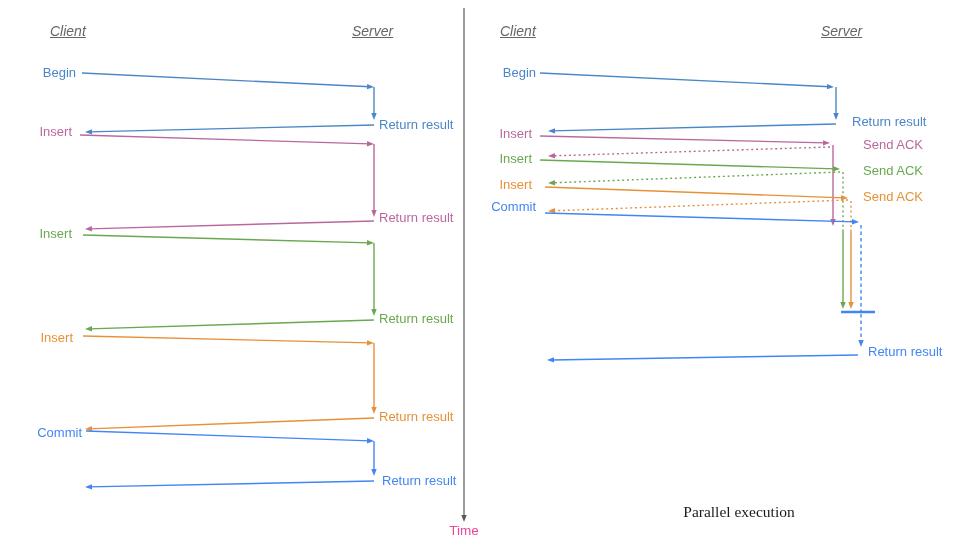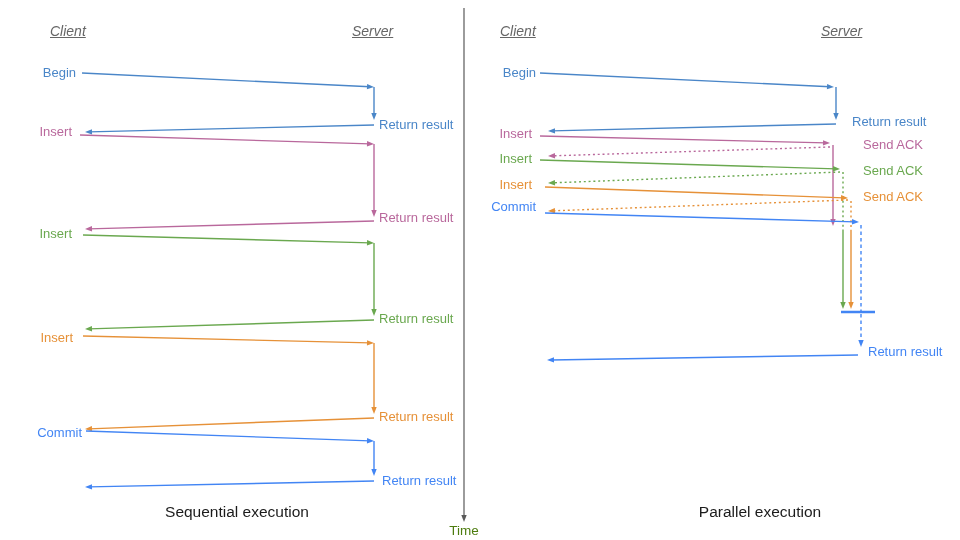--- a/index.html
+++ b/index.html
@@ -6,22 +6,22 @@
   body{width:960px;height:540px;overflow:hidden;font-family:"Liberation Sans",sans-serif;}
   .stage{position:relative;width:960px;height:540px;background:#fff;}
   svg#canvas{position:absolute;left:0;top:0;}
   .actor{position:absolute;font-style:italic;font-size:14px;color:#666;white-space:nowrap;text-decoration:underline;}
   #client-seq{left:50px;top:23px;}
   #server-seq{left:352px;top:23px;}
   #client-par{left:500px;top:23px;}
   #server-par{left:821px;top:23px;}
   .panel-title{position:absolute;font-size:15.5px;color:#1b1b1b;transform:translateX(-50%);white-space:nowrap;}
   #title-seq{left:237px;top:503px;}
-  #title-par{left:760px;top:503px;}
-  #time-label{position:absolute;font-size:13.5px;color:#4d7c0f;transform:translateX(-50%);left:464px;top:523px;}
+  #title-par{left:739px;top:503px;font-family:Liberation Serif, serif;}
+  #time-label{position:absolute;font-size:13.5px;color:#ec4899;transform:translateX(-50%);left:464px;top:523px;}
 </style>
 </head>
 <body>
 
 <div class="stage">
   <svg id="canvas" width="960" height="540" viewBox="0 0 960 540">
       <line x1="464" y1="8" x2="464" y2="518" stroke="#595959" stroke-width="1.2"></line>
       <polygon points="464,522 461.3,515 466.7,515" fill="#595959"></polygon>
       <line x1="82" y1="73" x2="370.0045895742831" y2="86.80843922616425" stroke="#4a86c8" stroke-width="1.4"></line>
       <polygon points="374,87 366.8787282326563,89.36167068314637 367.1373352773345,83.96786660842852" fill="#4a86c8"></polygon>
@@ -107,17 +107,16 @@
       <text x="863" y="196" fill="#e69138" font-size="13" font-family="Liberation Sans, sans-serif" text-anchor="start" dominant-baseline="central">Send ACK</text>
       <text x="536" y="206" fill="#4285f4" font-size="13" font-family="Liberation Sans, sans-serif" text-anchor="end" dominant-baseline="central">Commit</text>
       <text x="868" y="351" fill="#4285f4" font-size="13" font-family="Liberation Sans, sans-serif" text-anchor="start" dominant-baseline="central">Return result</text>
     </svg>
 
   <div class="actor" id="client-seq">Client</div>
   <div class="actor" id="server-seq">Server</div>
   <div class="actor" id="client-par">Client</div>
   <div class="actor" id="server-par">Server</div>
 
-  <div class="panel-title" id="title-seq">Sequential execution</div>
   <div class="panel-title" id="title-par">Parallel execution</div>
 
   <div id="time-label">Time</div>
 </div>
 
 </body></html>

